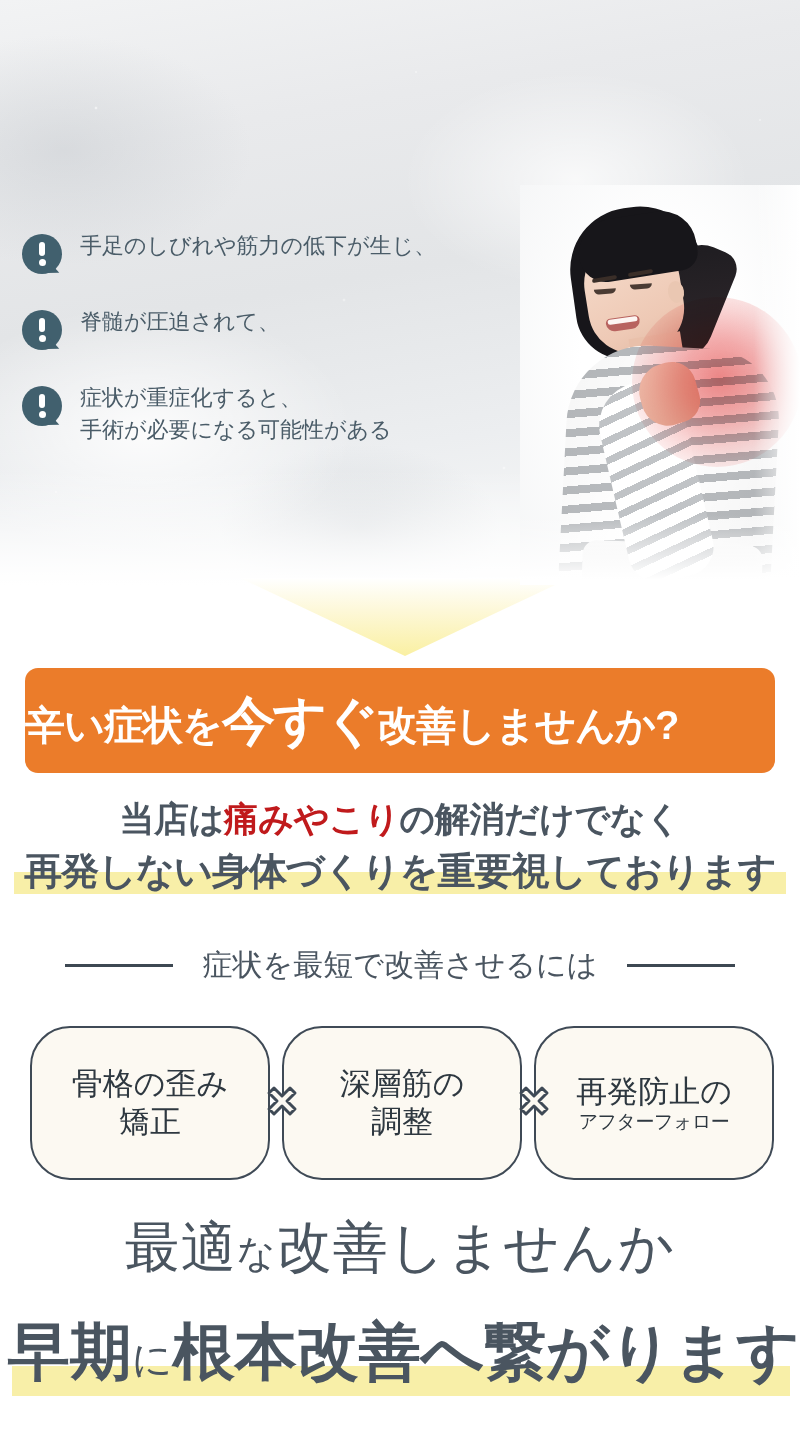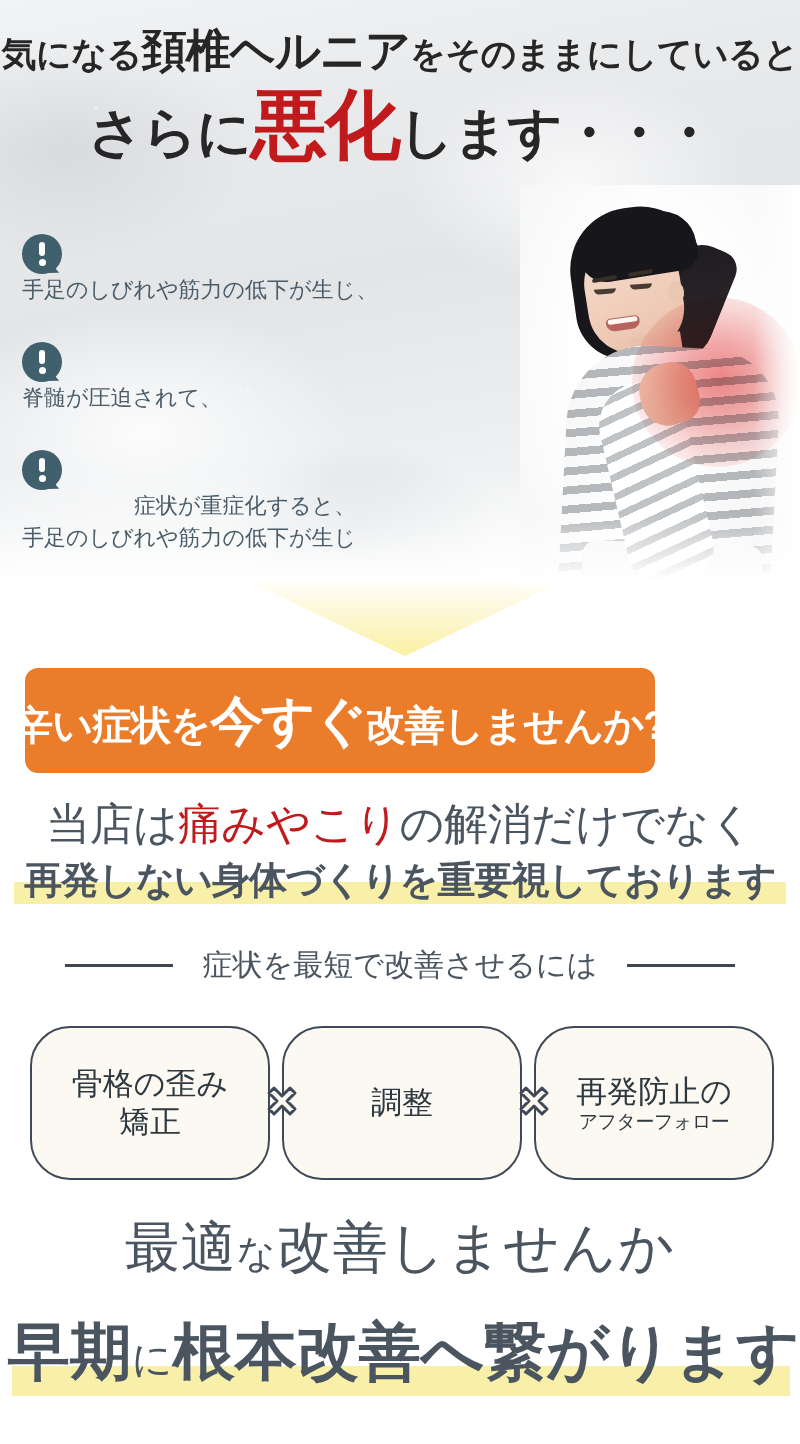--- a/index.html
+++ b/index.html
@@ -99,23 +99,22 @@
   .bullets {
     position: absolute;
     left: 22px; top: 230px;
     width: 500px;
     z-index: 6;
   }
   .bullet {
     display: flex;
     align-items: flex-start;
     margin-bottom: 32px;
-    flex-direction: column;
-  }
-  .bullet:last-child { margin-bottom: 0; text-align: right; }
+  }
+  .bullet:last-child { margin-bottom: 0; }
 
   .bubble-icon {
     position: relative;
     flex: 0 0 auto;
     width: 40px; height: 40px;
     margin-right: 18px;
     margin-top: 4px;
   }
   .bubble-icon .disc {
     position: absolute;
@@ -329,26 +328,26 @@
     width: 330px; height: 78px;
     background: linear-gradient(180deg, #ffffff 0%, #fdf8d8 42%, #faf0a2 100%);
     clip-path: polygon(0% 0%, 100% 0%, 50% 100%);
     z-index: 4;
   }
 
   
   .orange-banner {
     position: absolute;
     left: 25px; top: 668px;
-    width: 630px; height: 105px;
+    width: 750px; height: 105px;
     background: #EB7C2A;
     border-radius: 13px;
     display: flex;
     align-items: center;
-    justify-content: center;
+    justify-content: flex-start;
     z-index: 5;
   }
   .orange-banner .txt {
     color: #ffffff;
     font-size: 40px;
     font-weight: bold;
     letter-spacing: -1px;
     white-space: nowrap;
     line-height: 1;
   }
@@ -359,22 +358,22 @@
 
   
   .mid-copy {
     position: absolute;
     left: 0; top: 800px;
     width: 800px;
     text-align: center;
     z-index: 5;
   }
   .mid-copy .row1 {
-    font-size: 44px;
-    font-weight: normal;
+    font-size: 35px;
+    font-weight: bold;
     color: #4A5560;
     letter-spacing: -0.5px;
     white-space: nowrap;
     line-height: 1.1;
   }
   .mid-copy .row1 .red { color: #C01A1C; }
   .mid-copy .row2 {
     position: relative;
     display: inline-block;
     margin-top: 12px;
@@ -506,24 +505,20 @@
   .bottom-row2 .b2 .sm { font-size: 40px; font-weight: normal; }
 </style>
 </head>
 <body>
 
 <div class="page">
 
   <div class="hero-bg"></div>
   <div class="hero-fade"></div>
 
-  <div class="headline">
-    <span class="line1"><span>気になる</span><span class="big">頚椎ヘルニア</span><span>をそのままにしていると</span></span>
-    <span class="line2"><span>さらに</span><span class="huge">悪化</span><span>します</span><span class="dots">・・・</span></span>
-  </div>
 
   <div class="photo">
     <div class="bg"></div>
     <div class="ph-hair-back"></div>
     <div class="ph-pony"></div>
     <div class="ph-face"></div>
     <div class="ph-fringe"></div>
     <div class="ph-ear"></div>
     <div class="ph-brow-l"></div>
     <div class="ph-brow-r"></div>
@@ -569,21 +564,21 @@
 
     <div class="bullet">
       <div class="bubble-icon">
         <div class="disc"></div>
         <div class="tail"></div>
         <div class="bang-stem"></div>
         <div class="bang-dot"></div>
       </div>
       <div class="bullet-text">
         <span>症状が重症化すると、</span>
-        <span>手足のしびれや筋力の低下が生じ</span>
+        <span>手術が必要になる可能性がある</span>
       </div>
     </div>
 
   </div>
 
   <div class="arrow"></div>
 
   <div class="orange-banner">
     <div class="txt"><span>辛い症状を</span><span class="big">今すぐ</span><span>改善しませんか?</span></div>
   </div>
@@ -600,20 +595,21 @@
   </div>
 
   <div class="pillars">
 
     <div class="pillar p1">
       <span class="l1">骨格の歪み</span>
       <span class="l2">矯正</span>
     </div>
 
     <div class="pillar p2">
+      <span class="l1">深層筋の</span>
       <span class="l2">調整</span>
     </div>
 
     <div class="pillar p3">
       <span class="l1">再発防止の</span>
       <span class="l2">アフターフォロー</span>
     </div>
 
     <div class="xmark x1">
       <svg width="42" height="42" viewBox="0 0 42 42" aria-hidden="true">

